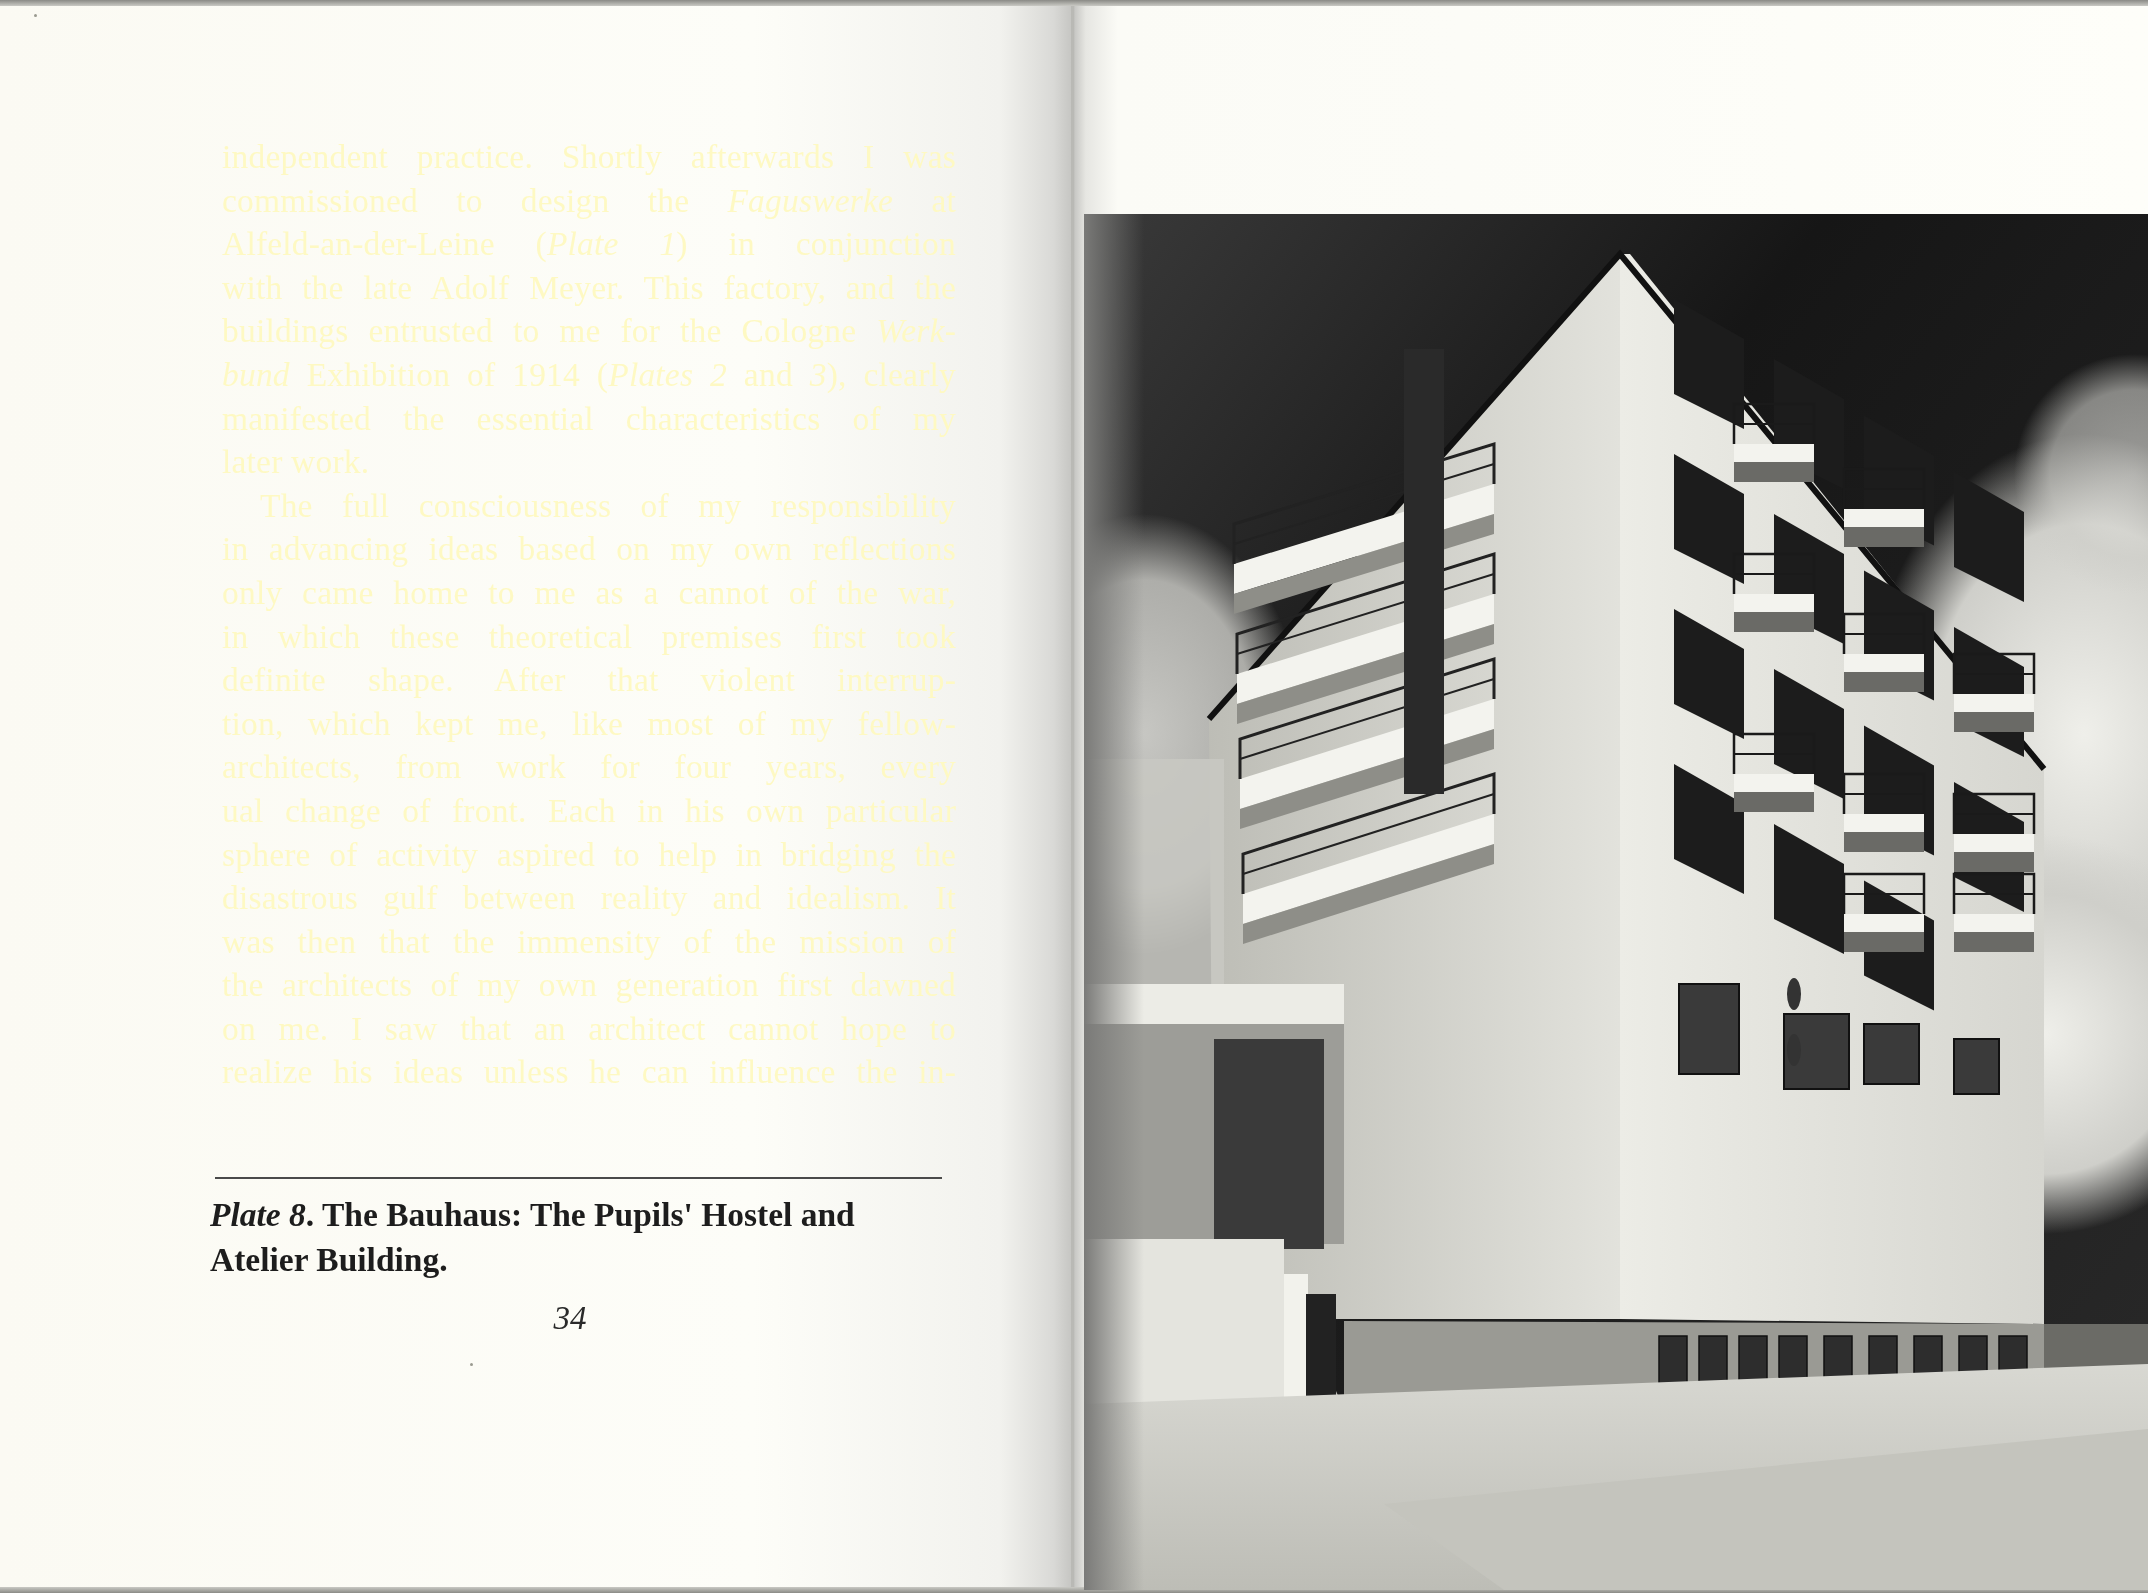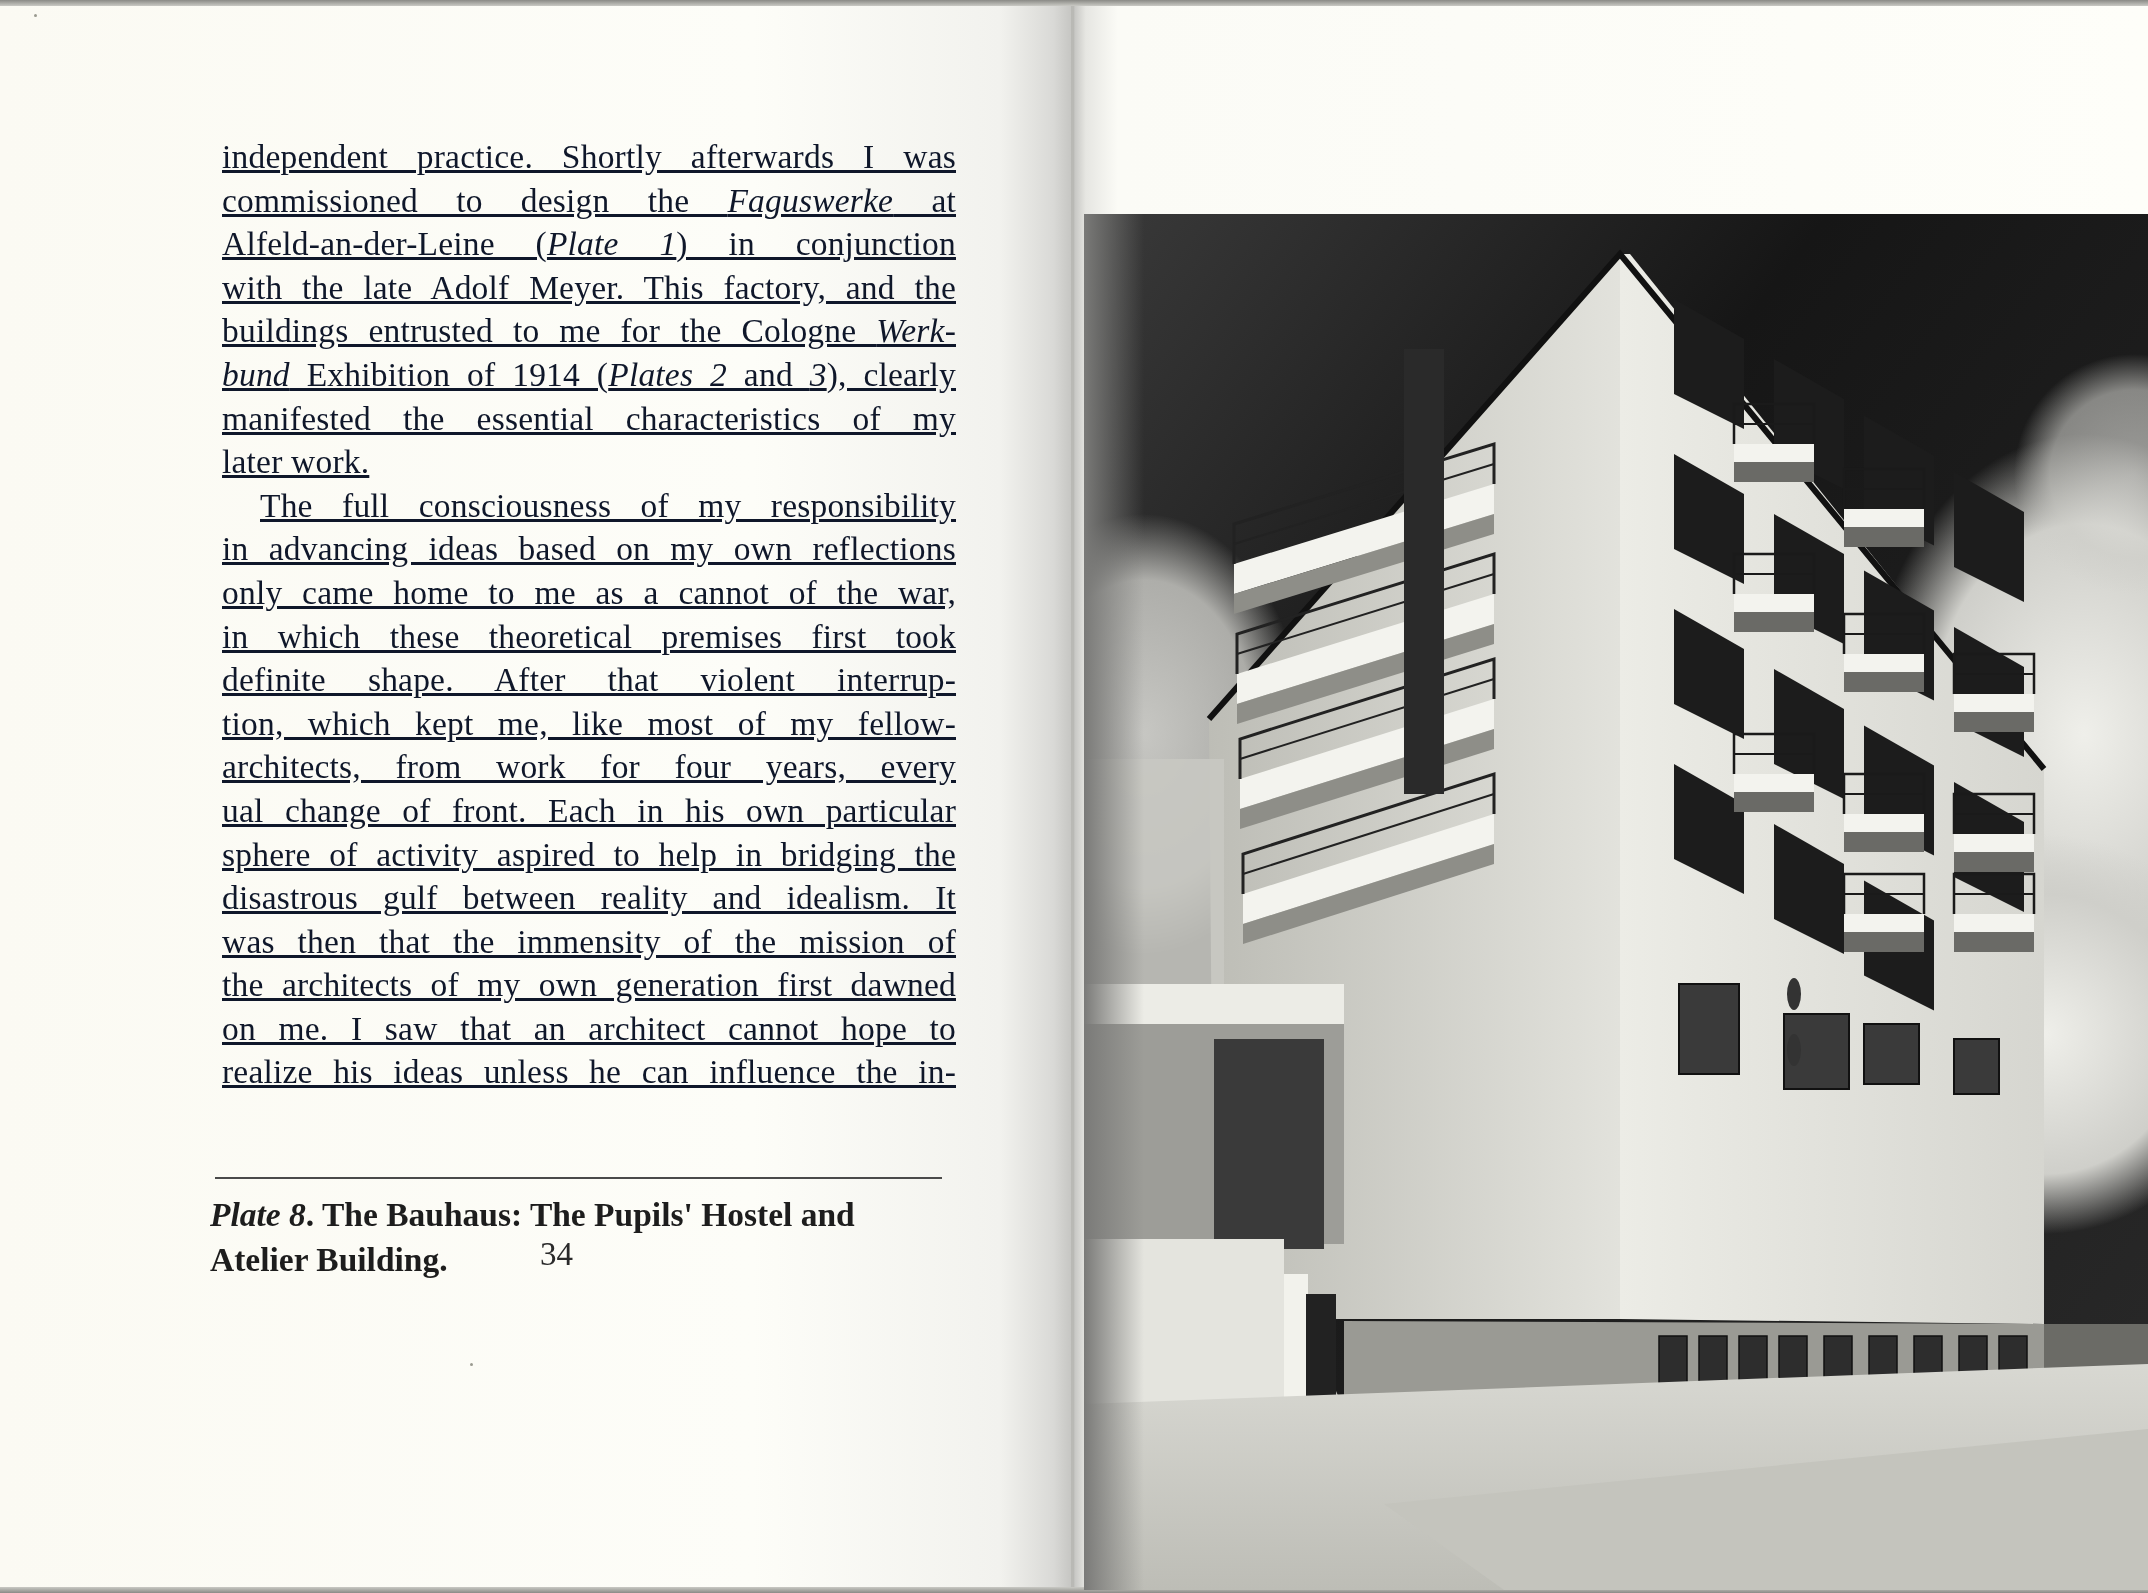--- a/index.html
+++ b/index.html
@@ -4,30 +4,30 @@
 <style>
   html, body { margin:0; padding:0; }
   body { width:2148px; height:1593px; overflow:hidden; background:#7d7d7a; position:relative; font-family:"Liberation Serif","DejaVu Serif",serif; }
   .spread { position:absolute; left:0; top:0; width:2148px; height:1593px; }
   .top-edge { position:absolute; left:0; top:0; width:2148px; height:6px; background:linear-gradient(#8a8a86,#c9c9c4); }
   .bottom-edge { position:absolute; left:0; bottom:0; width:2148px; height:6px; background:linear-gradient(#c9c9c4,#8a8a86); }
   .page-left { position:absolute; left:0; top:4px; width:1075px; height:1585px; background:linear-gradient(90deg,#fbfaf3 0%,#fdfdf8 70%,#f2f2ee 93%,#d9d9d6 98%,#c2c2bf 100%); }
   .page-right { position:absolute; left:1075px; top:4px; width:1073px; height:1585px; background:linear-gradient(90deg,#c8c8c5 0%,#e6e6e2 1%,#fbfbf6 4%,#fefef9 100%); }
   .gutter-line { position:absolute; left:1071px; top:4px; width:3px; height:1585px; background:#b9b9b5; }
 
-  .body-text { position:absolute; left:222px; top:135px; width:734px; font-size:33.5px; line-height:43.6px; color:#0f172a; letter-spacing:0.2px;text-decoration:underline; }
+  .body-text { position:absolute; left:222px; top:135px; width:734px; font-size:33.5px; line-height:43.6px; color:#fef9c3; letter-spacing:0.2px; }
   .line { display:block; height:43.6px; white-space:nowrap; text-align:justify; text-align-last:justify; }
   .line.last { text-align-last:left; }
   .line.indent { padding-left:38px; }
   .body-text i { font-style:italic; }
 
   .footnote-rule { position:absolute; left:215px; top:1177px; width:727px; height:2px; background:#4a4a4a; }
   .caption { position:absolute; left:210px; top:1193px; width:735px; font-size:33.5px; line-height:44.5px; color:#1d1d1d;font-weight:bold; }
   .caption .cap-line { display:block; white-space:nowrap; }
-  .page-number { position:absolute; left:540px; top:1236px; width:60px; text-align:left; font-size:33px; color:#2a2a2a; }
+  .page-number { position:absolute; left:540px; top:1300px; width:60px; text-align:center; font-size:33px; color:#2a2a2a;font-style:italic; }
   .speck { position:absolute; width:3px; height:3px; border-radius:50%; background:#9a9a90; }
 
   .photo { position:absolute; left:1084px; top:214px; width:1064px; height:1376px; overflow:hidden; }
   .photo svg { display:block; }
 </style>
 </head>
 <body>
 
 <div class="spread">
   <div class="page-left"></div>

